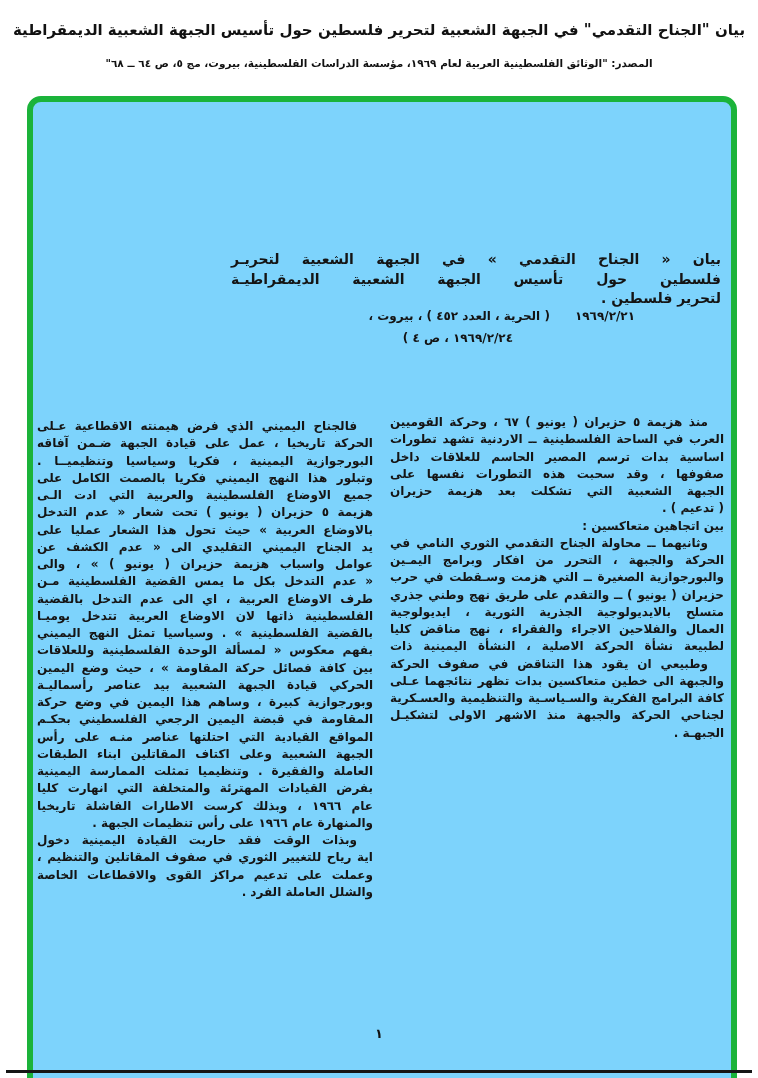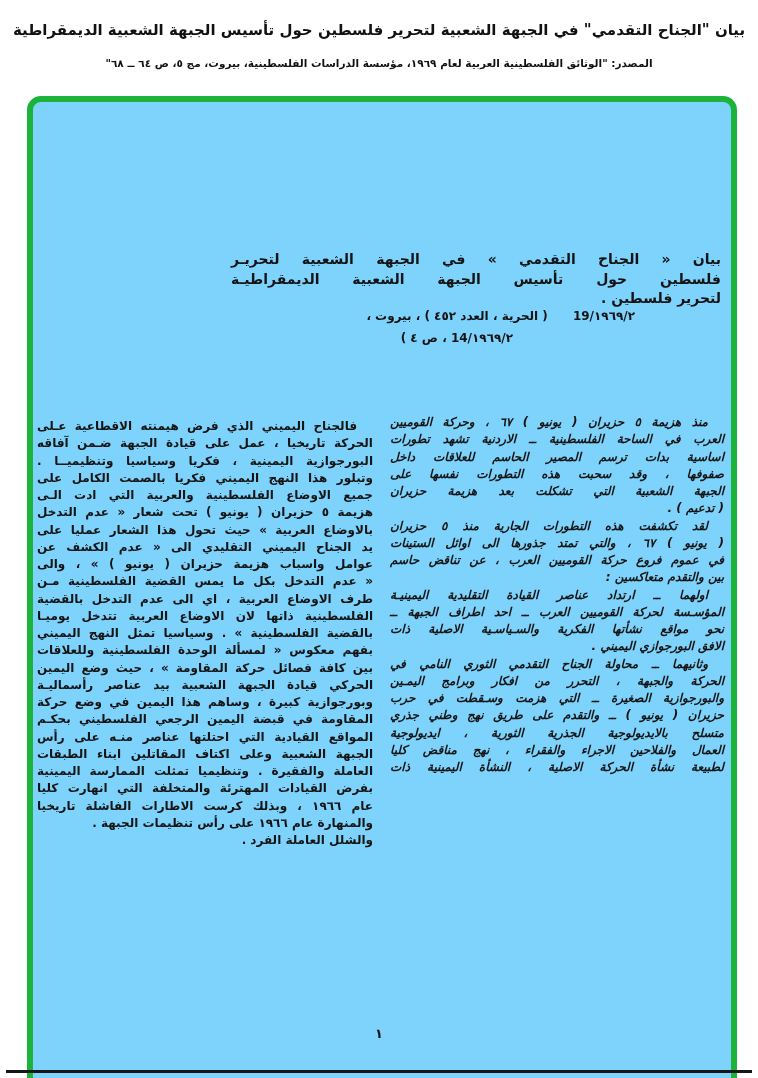--- a/index.html
+++ b/index.html
@@ -29,21 +29,21 @@
   .cit{
     position:absolute;direction:rtl;font-weight:bold;font-size:12px;line-height:16px;
     color:#141414;white-space:pre;text-align:right;
   }
   .cit1{right:96px;top:206px;}
   .cit2{right:218px;top:228px;}
   .col{
     position:absolute;direction:rtl;font-weight:bold;font-size:12px;
     line-height:17.25px;color:#151515;
   }
-  .col-right{left:357px;top:312px;width:334px;font-style:italic;}
+  .col-right{left:357px;top:312px;width:334px;}
   .col-left{left:4px;top:316px;width:336px;}
   .para{margin:0;}
   .para .jlines{text-indent:16px;}
   .page-num{
     position:absolute;top:1026px;left:0;width:758px;text-align:center;
     font-weight:bold;font-size:13px;color:#111;
   }
   .bottom-rule{
     position:absolute;left:6px;top:1070px;width:746px;height:3px;background:#161616;
   }
@@ -55,52 +55,50 @@
 <div class="hdr-source">المصدر: "الوثائق الفلسطينية العربية لعام ١٩٦٩، مؤسسة الدراسات الفلسطينية، بيروت، مج ٥، ص ٦٤ ــ ٦٨"</div>
 
 <div class="frame" style="border-color: rgb(27, 179, 58);">
 
   <div class="doc-title">
     <div class="jlines">بيان « الجناح التقدمي » في الجبهة الشعبية لتحريـر
 فلسطين حول تأسيس الجبهة الشعبية الديمقراطيـة</div>
     <div class="jlast">لتحرير فلسطين .</div>
   </div>
 
-  <div class="cit cit1">١٩٦٩/٢/19      ( الحرية ، العدد ٤٥٢ ) ، بيروت ،</div>
-  <div class="cit cit2">١٩٦٩/٢/14 ، ص ٤ )</div>
+  <div class="cit cit1">١٩٦٩/٢/٢١      ( الحرية ، العدد ٤٥٢ ) ، بيروت ،</div>
+  <div class="cit cit2">١٩٦٩/٢/٢٤ ، ص ٤ )</div>
 
   <div class="col col-right">
     <div class="para">
       <div class="jlines">منذ هزيمة ٥ حزيران ( يونيو ) ٦٧ ، وحركة القوميين
 العرب في الساحة الفلسطينية ــ الاردنية تشهد تطورات
 اساسية بدات ترسم المصير الحاسم للعلاقات داخل
 صفوفها ، وقد سحبت هذه التطورات نفسها على
 الجبهة الشعبية التي تشكلت بعد هزيمة حزيران</div>
       <div class="jlast">( تدعيم ) .</div>
     </div>
     <div class="para">
-      <div class="jlines">لقد تكشفت هذه التطورات الجارية منذ ٥ حزيران
-( يونيو ) ٦٧ ، والتي تمتد جذورها الى اوائل الستينات
-في عموم فروع حركة القوميين العرب ، عن تناقض حاسم</div>
-      <div class="jlast">بين والتقدم متعاكسين :</div>
-    </div>
-    <div class="para">
-      <div class="jlines">اولهما ــ ارتداد عناصر القيادة التقليدية اليمينيـة
-المؤسـسة لحركة القوميين العرب ــ احد اطراف الجبهة ــ
-نحو مواقع نشأتها الفكرية والسـياسـية الاصلية ذات</div>
-      <div class="jlast">الافق البورجوازي اليميني .</div>
+      <div class="jlast">بين اتجاهين متعاكسين :</div>
     </div>
     <div class="para">
       <div class="jlines">وثانيهما ــ محاولة الجناح التقدمي الثوري النامي في
 الحركة والجبهة ، التحرر من افكار وبرامج اليمـين
 والبورجوازية الصغيرة ــ التي هزمت وسـقطت في حرب
 حزيران ( يونيو ) ــ والتقدم على طريق نهج وطني جذري
 متسلح بالايديولوجية الجذرية الثورية ، ايديولوجية
 العمال والفلاحين الاجراء والفقراء ، نهج مناقض كليا
 لطبيعة نشأة الحركة الاصلية ، النشأة اليمينية ذات</div>
+    </div>
+    <div class="para">
+      <div class="jlines">وطبيعي ان يقود هذا التناقض في صفوف الحركة
+والجبهة الى خطين متعاكسين بدات تظهر نتائجهما عـلى
+كافة البرامج الفكرية والسـياسـية والتنظيمية والعسـكرية
+لجناحي الحركة والجبهة منذ الاشهر الاولى لتشكيـل</div>
+      <div class="jlast">الجبهـة .</div>
     </div>
   </div>
 
   <div class="col col-left">
     <div class="para">
       <div class="jlines">فالجناح اليميني الذي فرض هيمنته الاقطاعية عـلى
 الحركة تاريخيا ، عمل على قيادة الجبهة ضـمن آفاقه
 البورجوازية اليمينية ، فكريا وسياسيا وتنظيميــا .
 وتبلور هذا النهج اليميني فكريا بالصمت الكامل على
 جميع الاوضاع الفلسطينية والعربية التي ادت الـى
@@ -118,20 +116,23 @@
 وبورجوازية كبيرة ، وساهم هذا اليمين في وضع حركة
 المقاومة في قبضة اليمين الرجعي الفلسطيني بحكـم
 المواقع القيادية التي احتلتها عناصر منـه على رأس
 الجبهة الشعبية وعلى اكتاف المقاتلين ابناء الطبقات
 العاملة والفقيرة . وتنظيميا تمثلت الممارسة اليمينية
 بفرض القيادات المهترئة والمتخلفة التي انهارت كليا
 عام ١٩٦٦ ، وبذلك كرست الاطارات الفاشلة تاريخيا</div>
       <div class="jlast">والمنهارة عام ١٩٦٦ على رأس تنظيمات الجبهة .</div>
     </div>
     <div class="para">
+      <div class="jlines">وبذات الوقت فقد حاربت القيادة اليمينية دخول
+اية رياح للتغيير الثوري في صفوف المقاتلين والتنظيم ،
+وعملت على تدعيم مراكز القوى والاقطاعات الخاصة</div>
       <div class="jlast">والشلل العاملة الفرد .</div>
     </div>
   </div>
 
 </div>
 
 <div class="page-num">١</div>
 <div class="bottom-rule"></div>
 
 </body></html>

